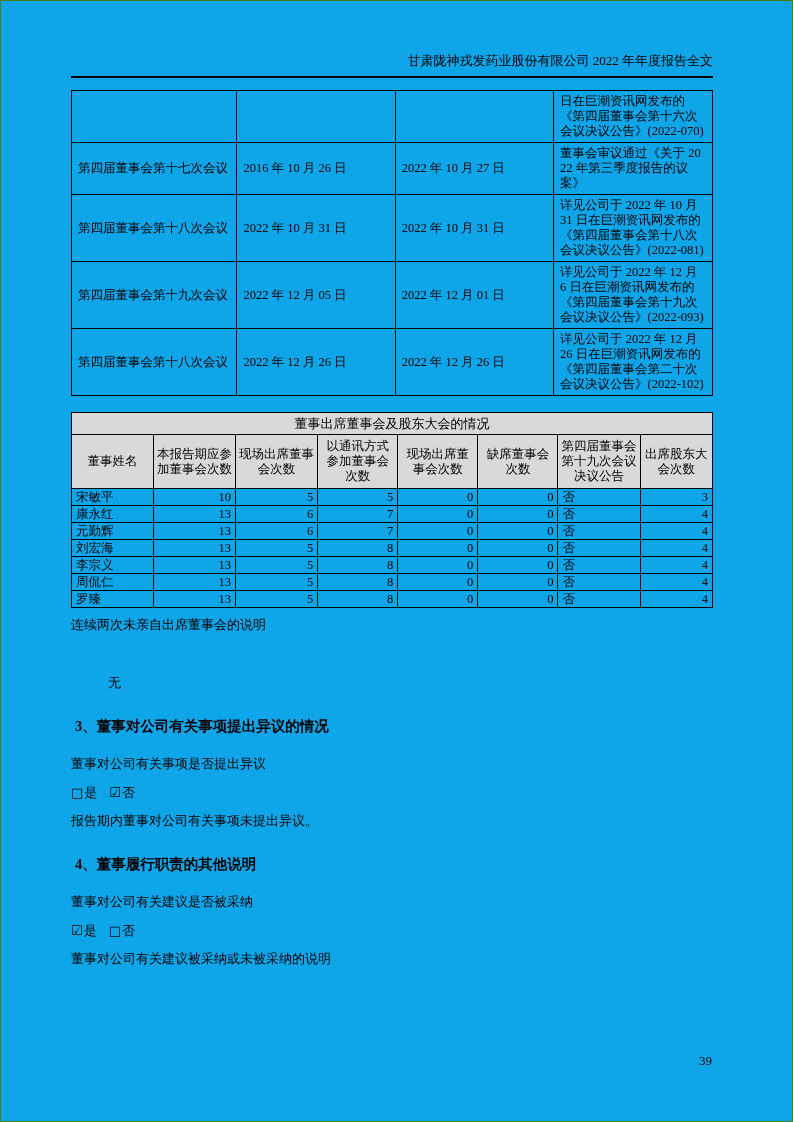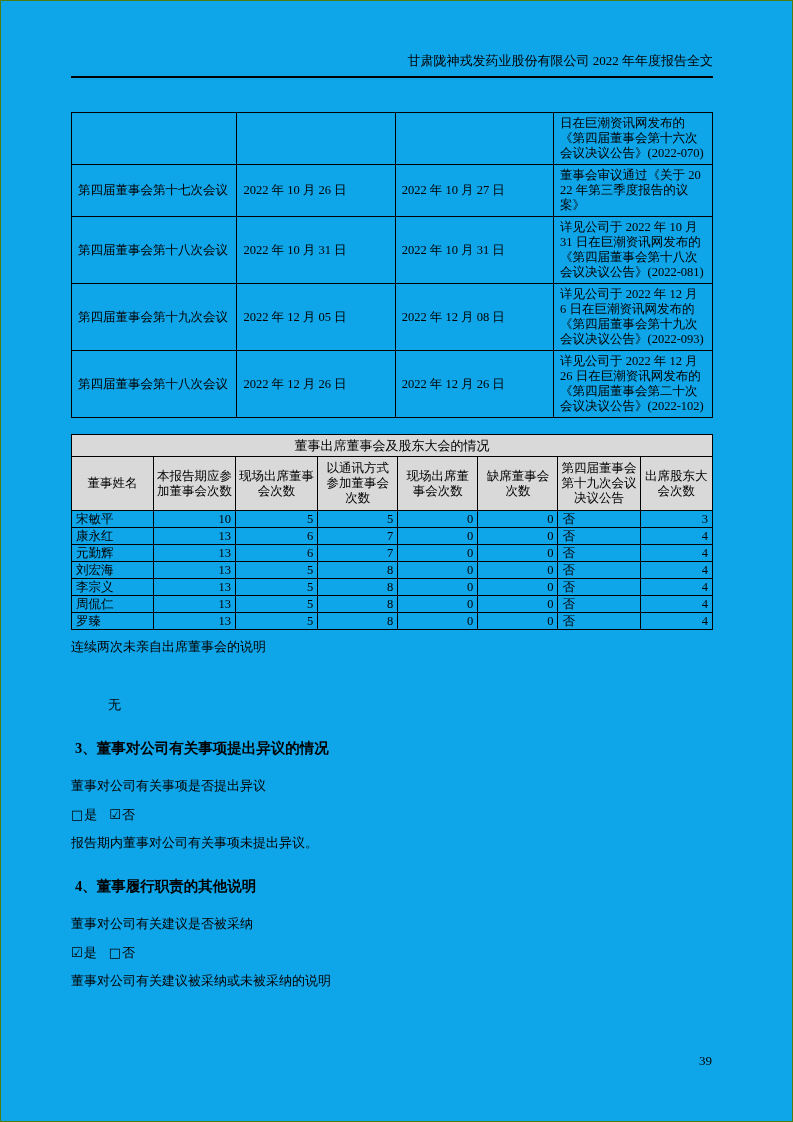--- a/index.html
+++ b/index.html
@@ -30,21 +30,21 @@
   td {
     border:1px solid #000;
     font-size:12.5px;
     line-height:15px;
     vertical-align:middle;
     word-break:break-all;
     padding:3px 6px;
   }
 
   
-  .meetings { margin-top:34px; }
+  .meetings { margin-top:12px; }
   .meetings td { text-align:left; }
 
   
   .sec-heading {
     font-weight:bold;
     font-size:14.5px;
     line-height:19px;
     padding-left:4px;
   }
   .mt-h2 { margin-top:24px; }
@@ -115,34 +115,34 @@
       </colgroup>
       <tbody>
           <tr>
             <td></td>
             <td></td>
             <td></td>
             <td>日在巨潮资讯网发布的《第四届董事会第十六次会议决议公告》(2022-070)</td>
           </tr>
           <tr>
             <td>第四届董事会第十七次会议</td>
-            <td>2022 年 10 月 26 日</td>
+            <td>2016 年 10 月 26 日</td>
             <td>2022 年 10 月 27 日</td>
             <td>董事会审议通过《关于 2022 年第三季度报告的议案》</td>
           </tr>
           <tr>
             <td>第四届董事会第十八次会议</td>
             <td>2022 年 10 月 31 日</td>
             <td>2022 年 10 月 31 日</td>
             <td>详见公司于 2022 年 10 月 31 日在巨潮资讯网发布的《第四届董事会第十八次会议决议公告》(2022-081)</td>
           </tr>
           <tr>
             <td>第四届董事会第十九次会议</td>
             <td>2022 年 12 月 05 日</td>
-            <td>2022 年 12 月 08 日</td>
+            <td>2022 年 12 月 01 日</td>
             <td>详见公司于 2022 年 12 月 6 日在巨潮资讯网发布的《第四届董事会第十九次会议决议公告》(2022-093)</td>
           </tr>
           <tr>
             <td>第四届董事会第十八次会议</td>
             <td>2022 年 12 月 26 日</td>
             <td>2022 年 12 月 26 日</td>
             <td>详见公司于 2022 年 12 月 26 日在巨潮资讯网发布的《第四届董事会第二十次会议决议公告》(2022-102)</td>
           </tr>
         </tbody>
     </table>

